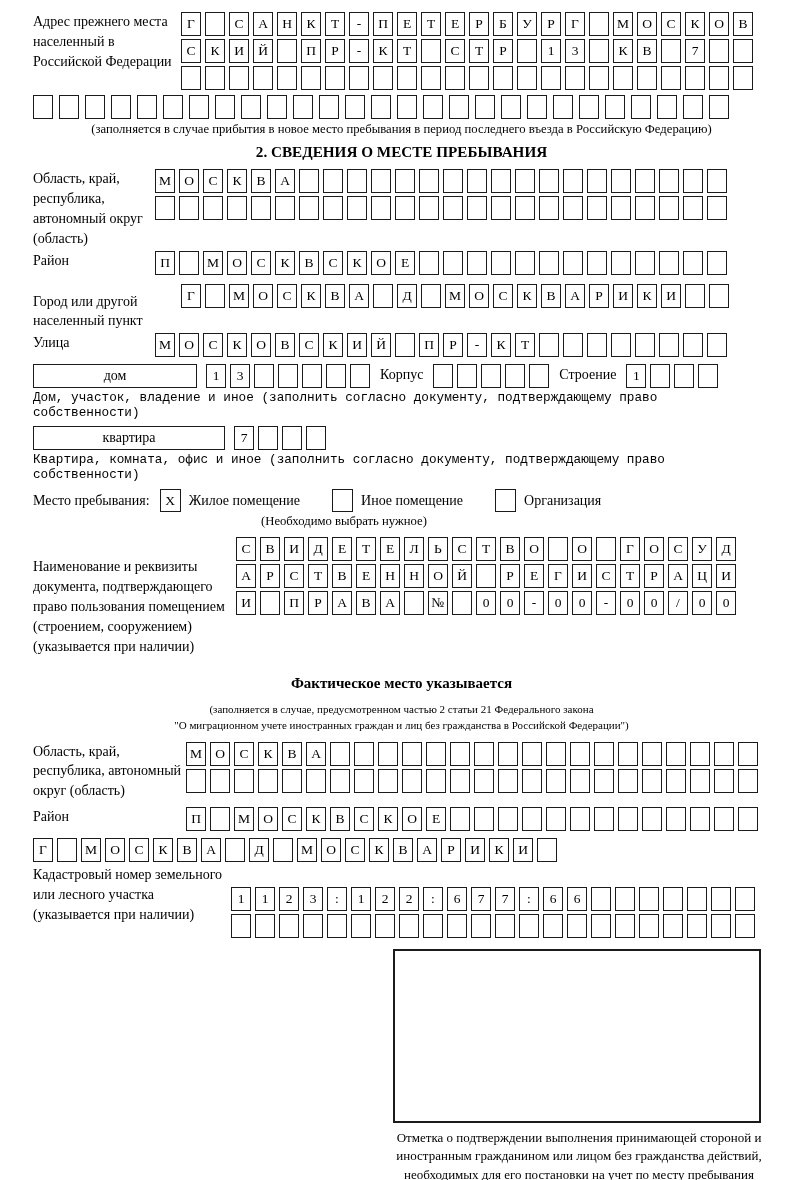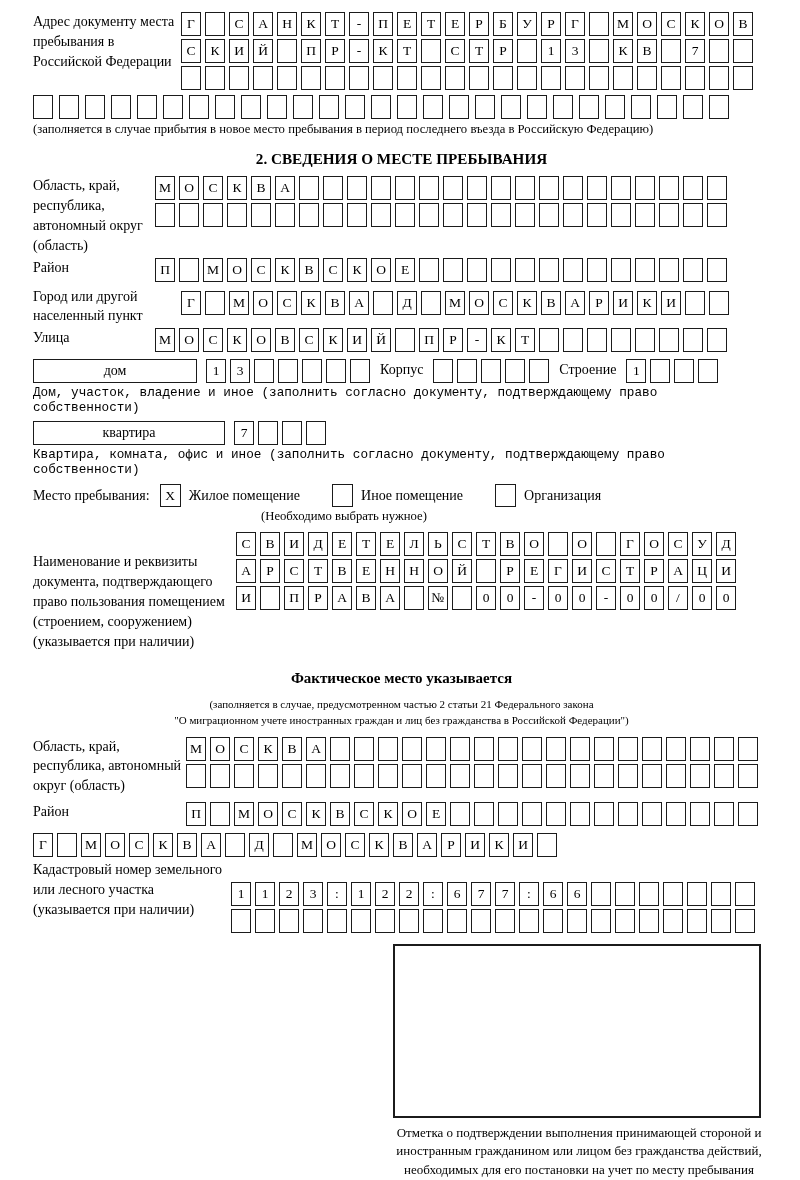--- a/index.html
+++ b/index.html
@@ -19,24 +19,24 @@
   .gridcol { display:flex; flex-direction:column; }
   .grid { display:flex; flex-wrap:nowrap; gap:4px; margin-bottom:3px; }
   .grid.widegap { gap:6px; }
   .cell {
     flex:none; width:18px; height:22px;
     border:1.7px solid #1b1b1b;
     display:flex; align-items:center; justify-content:center;
     font-size:13.5px; background:#fff;
   }
 
-  .note { text-align:left; font-size:12.7px; margin:2px 0 13px 0; }
+  .note { text-align:center; font-size:12.7px; margin:2px 0 6px 0; }
   .sect-title { text-align:center; font-weight:bold; font-size:15.2px; margin:6px 0 8px 0; }
 
-  .w148 { width:148px; } .w122 { width:122px; } .w145 { width:148px; }
+  .w148 { width:148px; } .w122 { width:122px; } .w145 { width:148px;margin-top:12px; }
   .w203 { width:203px;margin-top:20px; } .w153 { width:153px; } .w198 { width:198px; }
 
   .wbox {
     flex:none; border:1.7px solid #1b1b1b; height:22px;
     display:flex; align-items:center; justify-content:center;
     font-size:14px; margin-right:9px;
   }
   .dom-box { width:162px; }
   .kv-box { width:190px; }
   .inline-lbl { font-size:14px; margin:3px 10px 0 10px; flex:none; }
@@ -68,21 +68,21 @@
   .mt2{margin-top:2px;} .mt4{margin-top:4px;} .mt6{margin-top:6px;}
   .mb0{margin-bottom:0;}
 </style>
 </head>
 <body>
 
 <div class="page">
 
 
   <div class="frow">
-    <div class="lbl w148">Адрес документу места пребывания в Российской Федерации</div>
+    <div class="lbl w148">Адрес прежнего места населенный в Российской Федерации</div>
     <div class="gridcol">
       <div class="grid">
           <div class="cell">Г</div>
           <div class="cell"></div>
           <div class="cell">С</div>
           <div class="cell">А</div>
           <div class="cell">Н</div>
           <div class="cell">К</div>
           <div class="cell">Т</div>
           <div class="cell">-</div>

